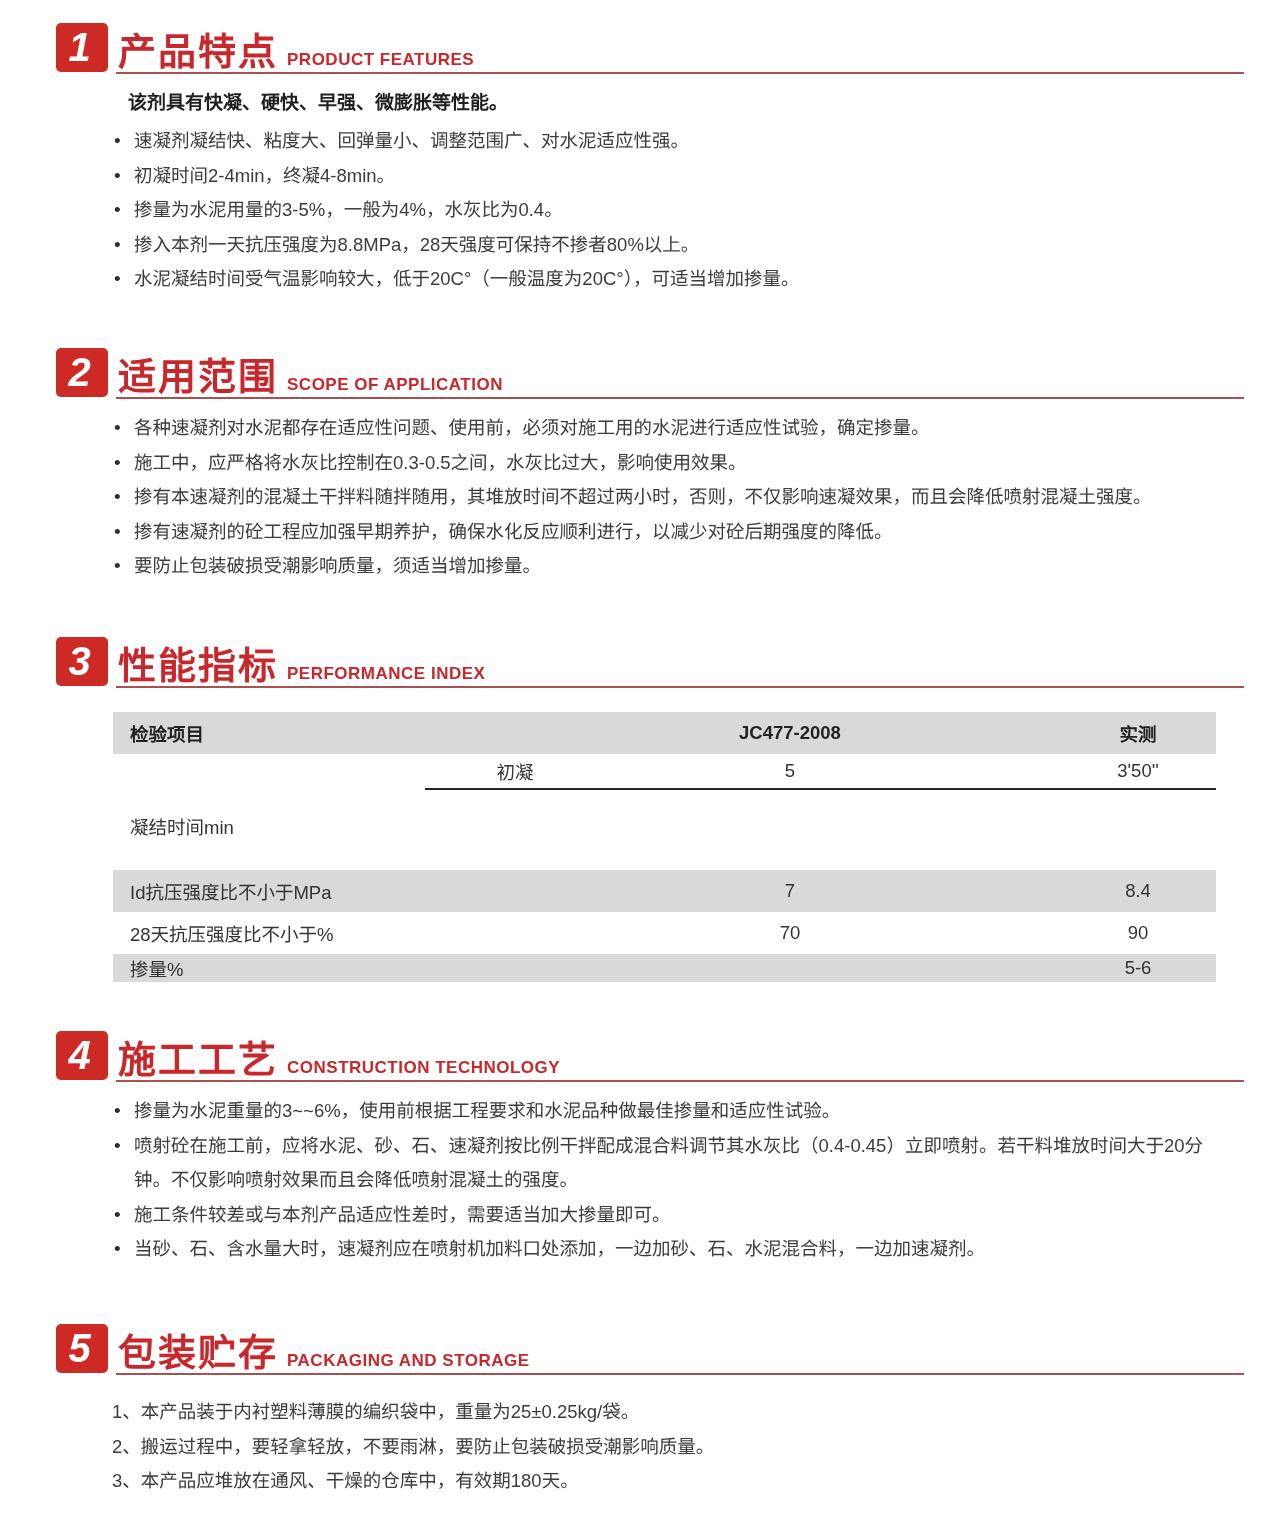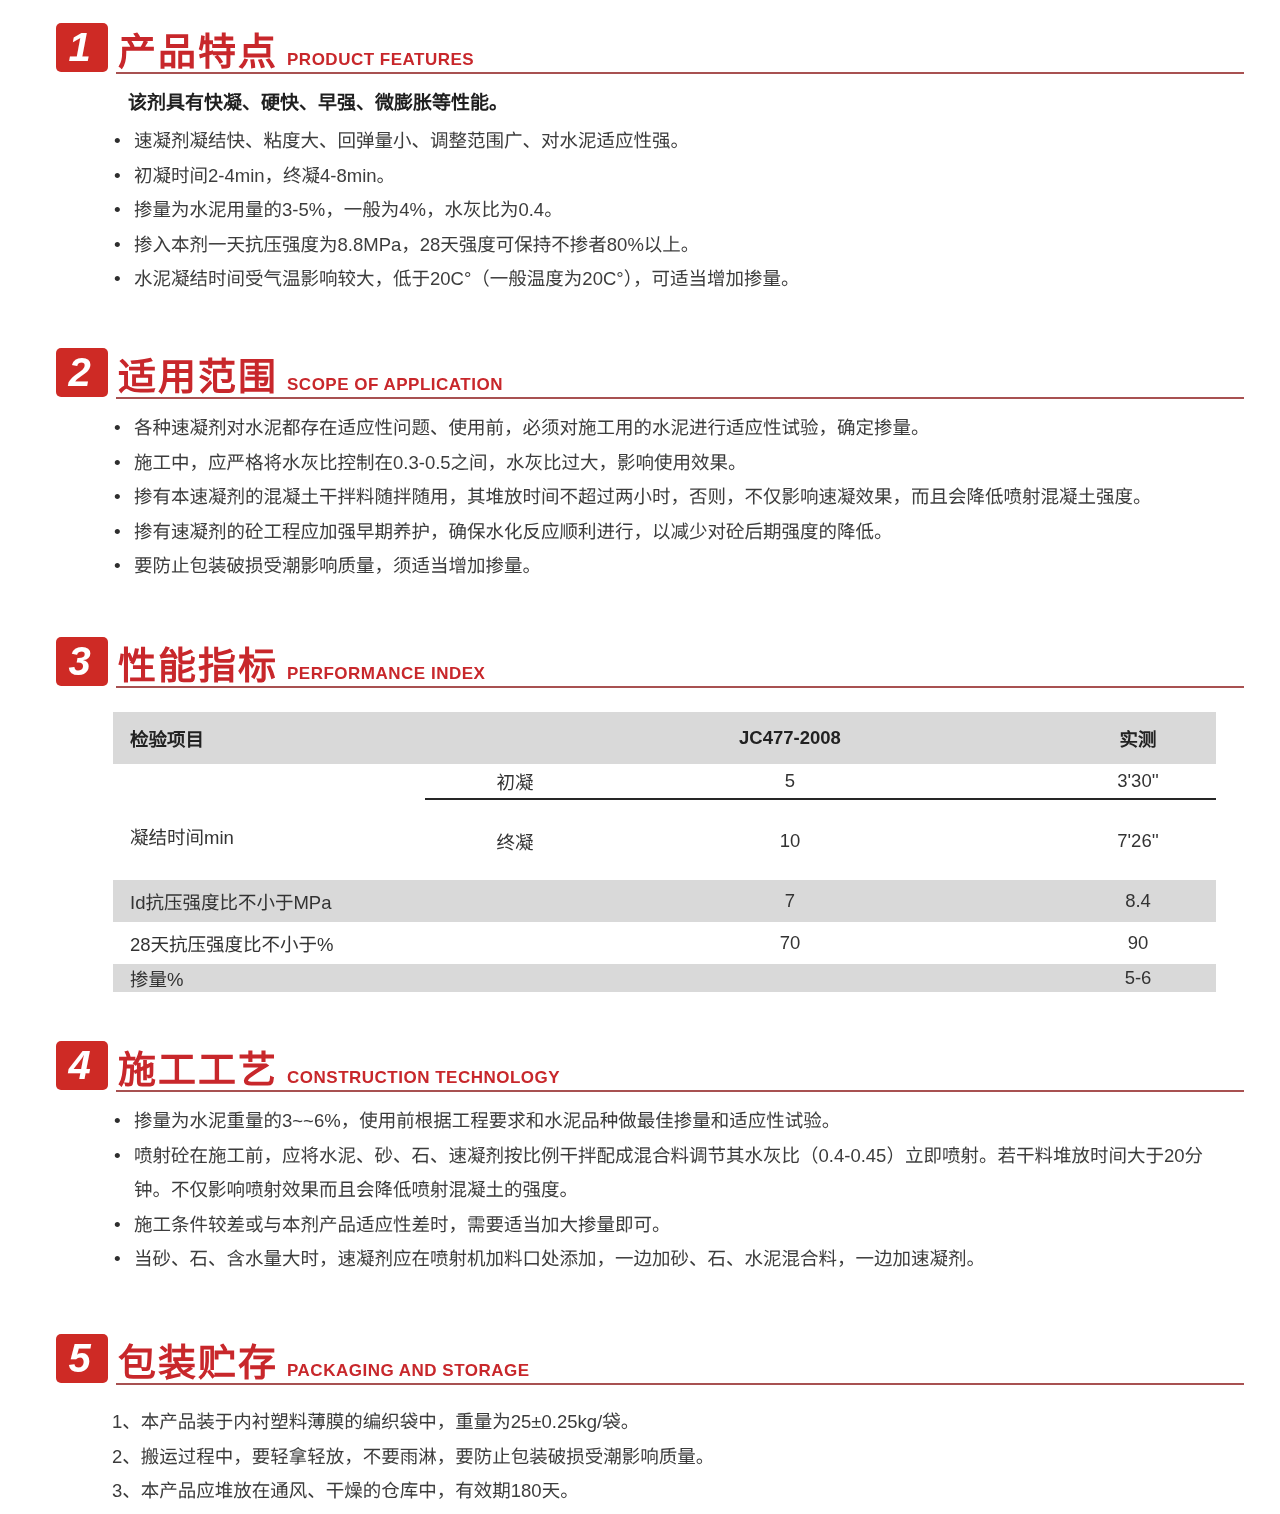--- a/index.html
+++ b/index.html
@@ -49,28 +49,28 @@
   #section-1{margin-top:22px;}
   #section-2{margin-top:50px;}
   #section-3{margin-top:52px;}
   #section-4{margin-top:48px;}
   #section-5{margin-top:56px;}
   #section-2 ul.bullets,#section-4 ul.bullets{margin-top:12px;}
 
   
   .perf-table{margin:24px 0 0 113px;width:1103px;font-size:18.5px;color:#333;}
   .t-row{display:grid;grid-template-columns:312px 180px 370px 241px;align-items:center;}
-  .t-head{background:var(--table-gray);height:52px;font-weight:700;color:#222;}
+  .t-head{background:var(--table-gray);height:42px;font-weight:700;color:#222;}
   .c1{padding-left:17px;text-align:left;}
   .c2{text-align:center;}
   .c3{text-align:center;}
   .c4{padding-left:85px;text-align:center;}
   .t-group{display:grid;grid-template-columns:312px 791px;background:#fff;}
   .g-label{display:flex;align-items:center;height:88px;padding-left:17px;margin-top:28px;}
-  .g-rows{display:flex;flex-direction:column;gap:23px;}
+  .g-rows{display:flex;flex-direction:row;gap:23px;}
   .sub-row{display:grid;grid-template-columns:180px 370px 241px;align-items:center;height:36px;}
   .sub-row .c2{grid-column:1;}
   .sub-row .c3{grid-column:2;}
   .sub-row .c4{grid-column:3;padding-left:85px;}
   .with-divider{border-bottom:2px solid var(--divider-dark);}
   .r37{height:42px;}
   .r40{height:28px;}
   .bg-gray{background:var(--table-gray);}
 </style>
 </head>
@@ -131,21 +131,21 @@
       <div class="c3">JC477-2008</div>
       <div class="c4">实测</div>
     </div>
 
     <div class="t-group">
       <div class="g-label">凝结时间min</div>
       <div class="g-rows">
         <div class="sub-row with-divider">
           <div class="c2">初凝</div>
           <div class="c3">5</div>
-          <div class="c4">3'30''</div>
+          <div class="c4">3'50''</div>
         </div>
         <div class="sub-row">
           <div class="c2">终凝</div>
           <div class="c3">10</div>
           <div class="c4">7'26''</div>
         </div>
       </div>
     </div>
 
     <div class="t-row r37 bg-gray">

